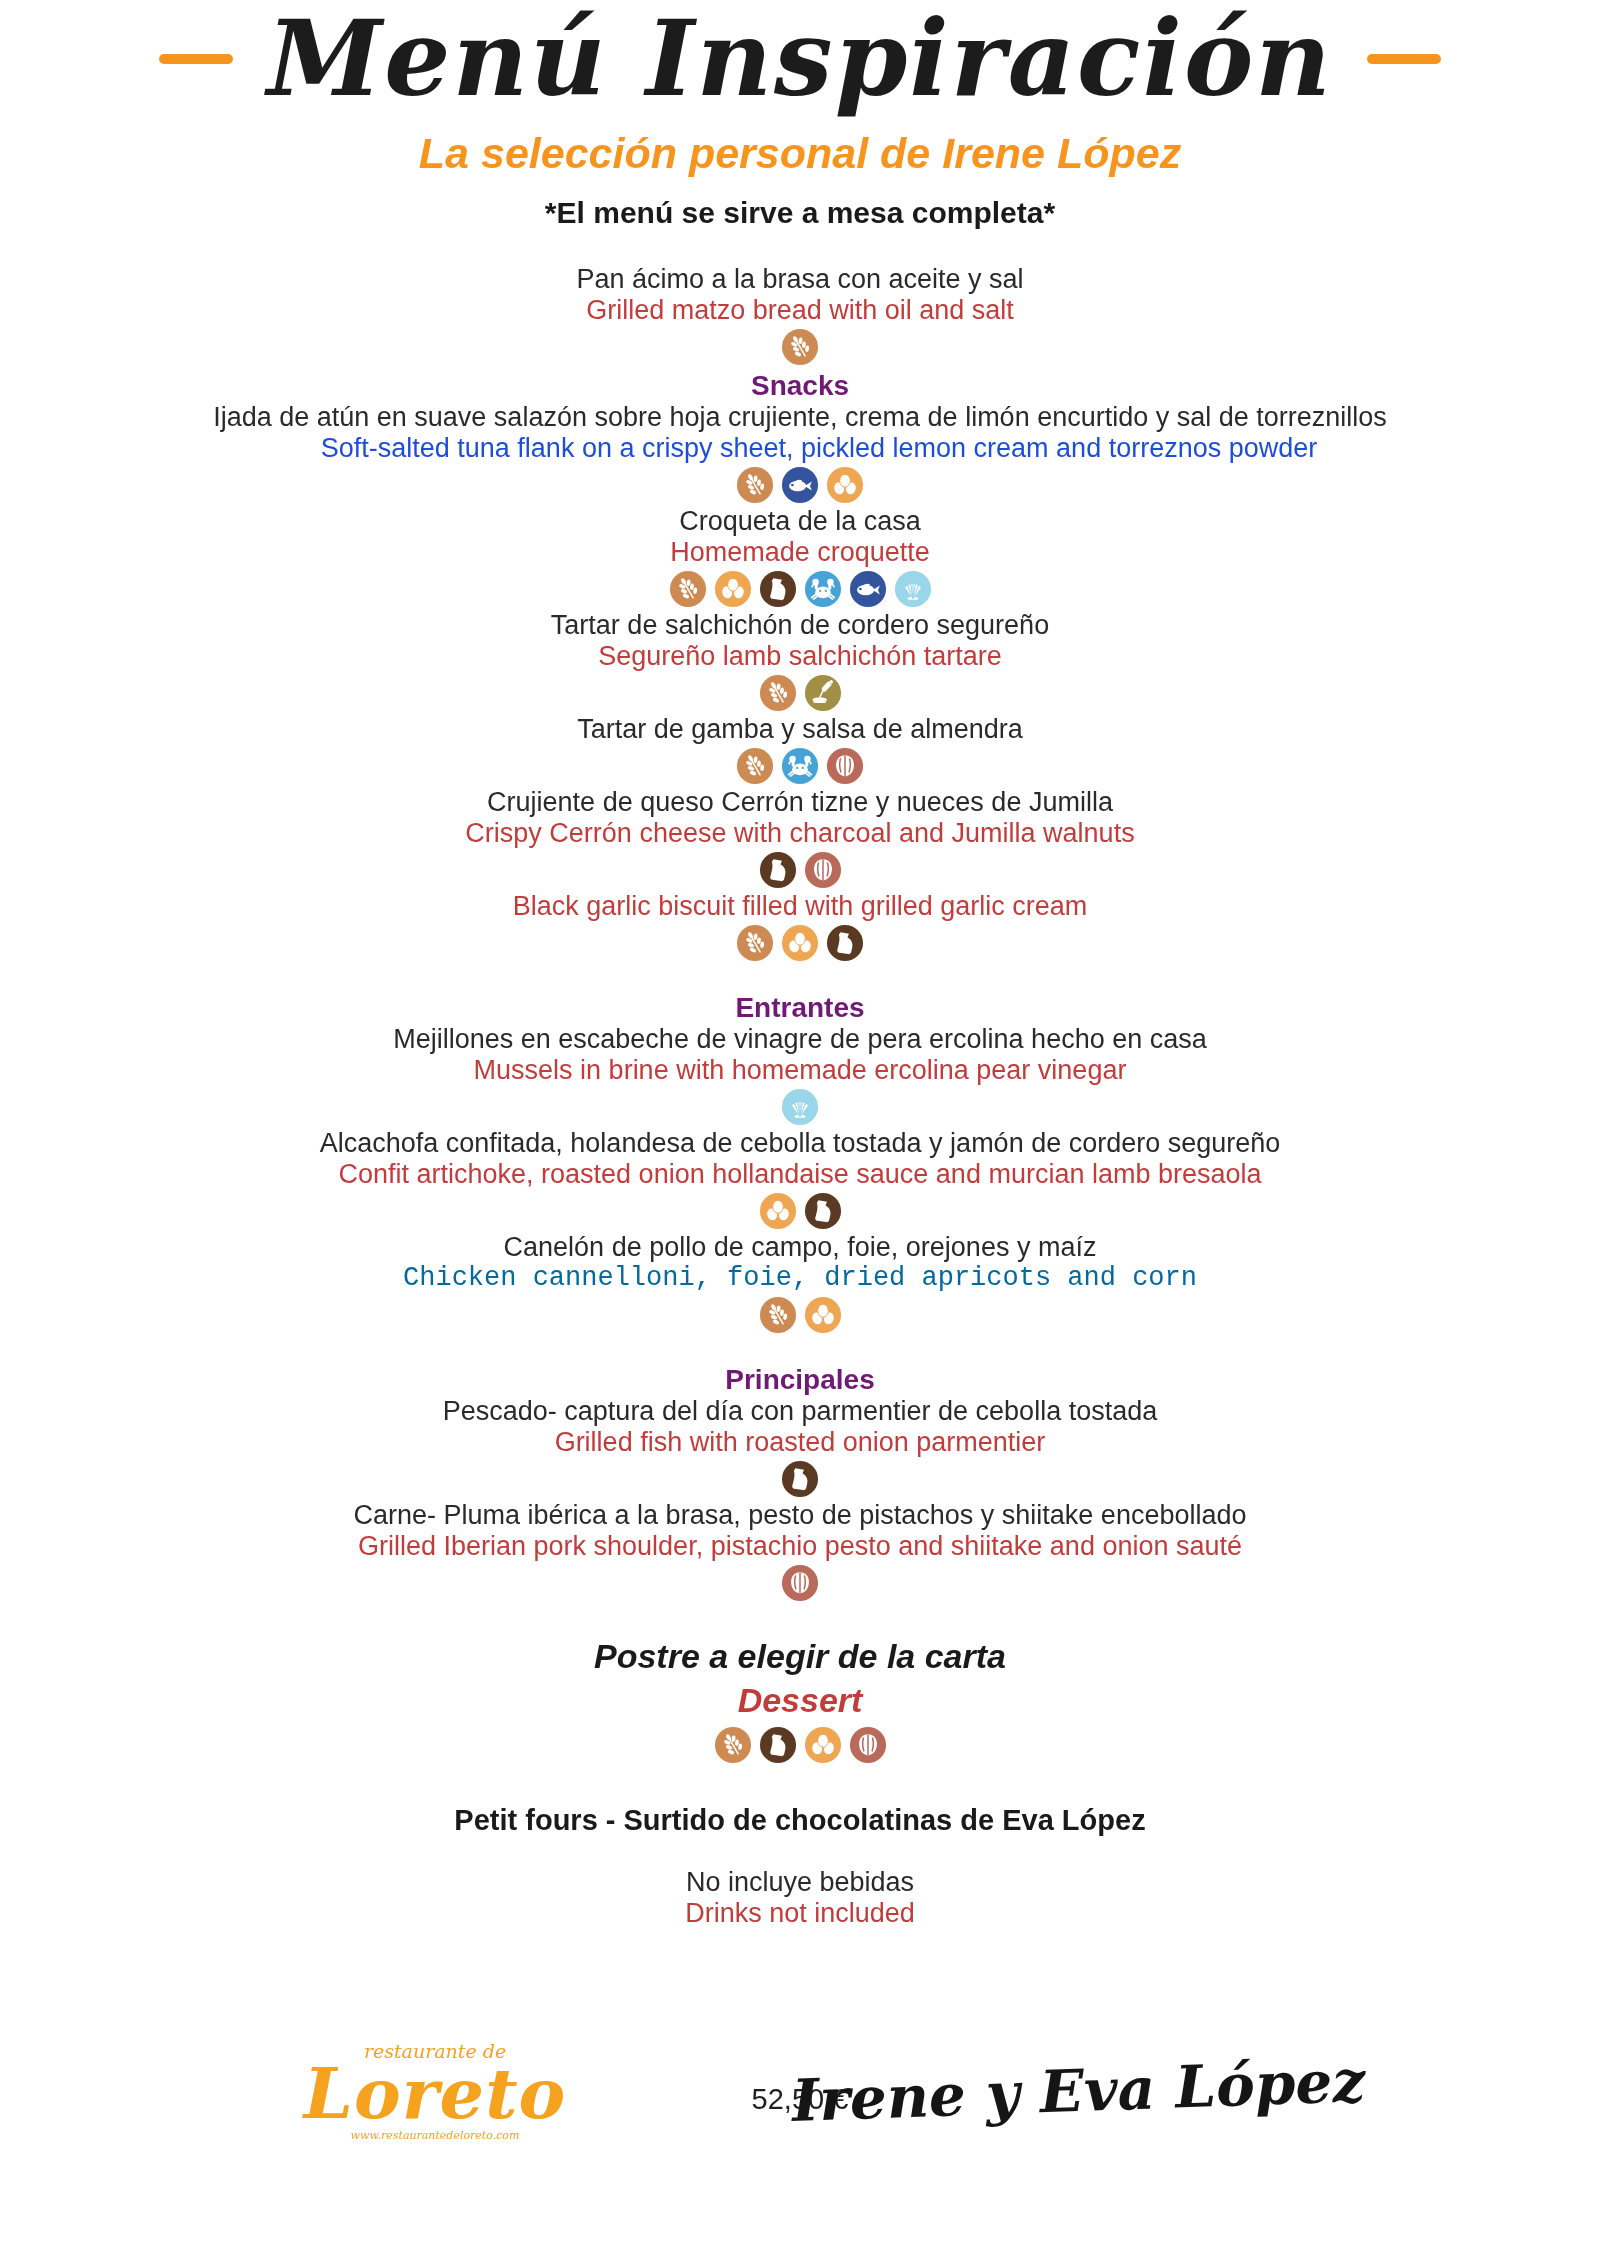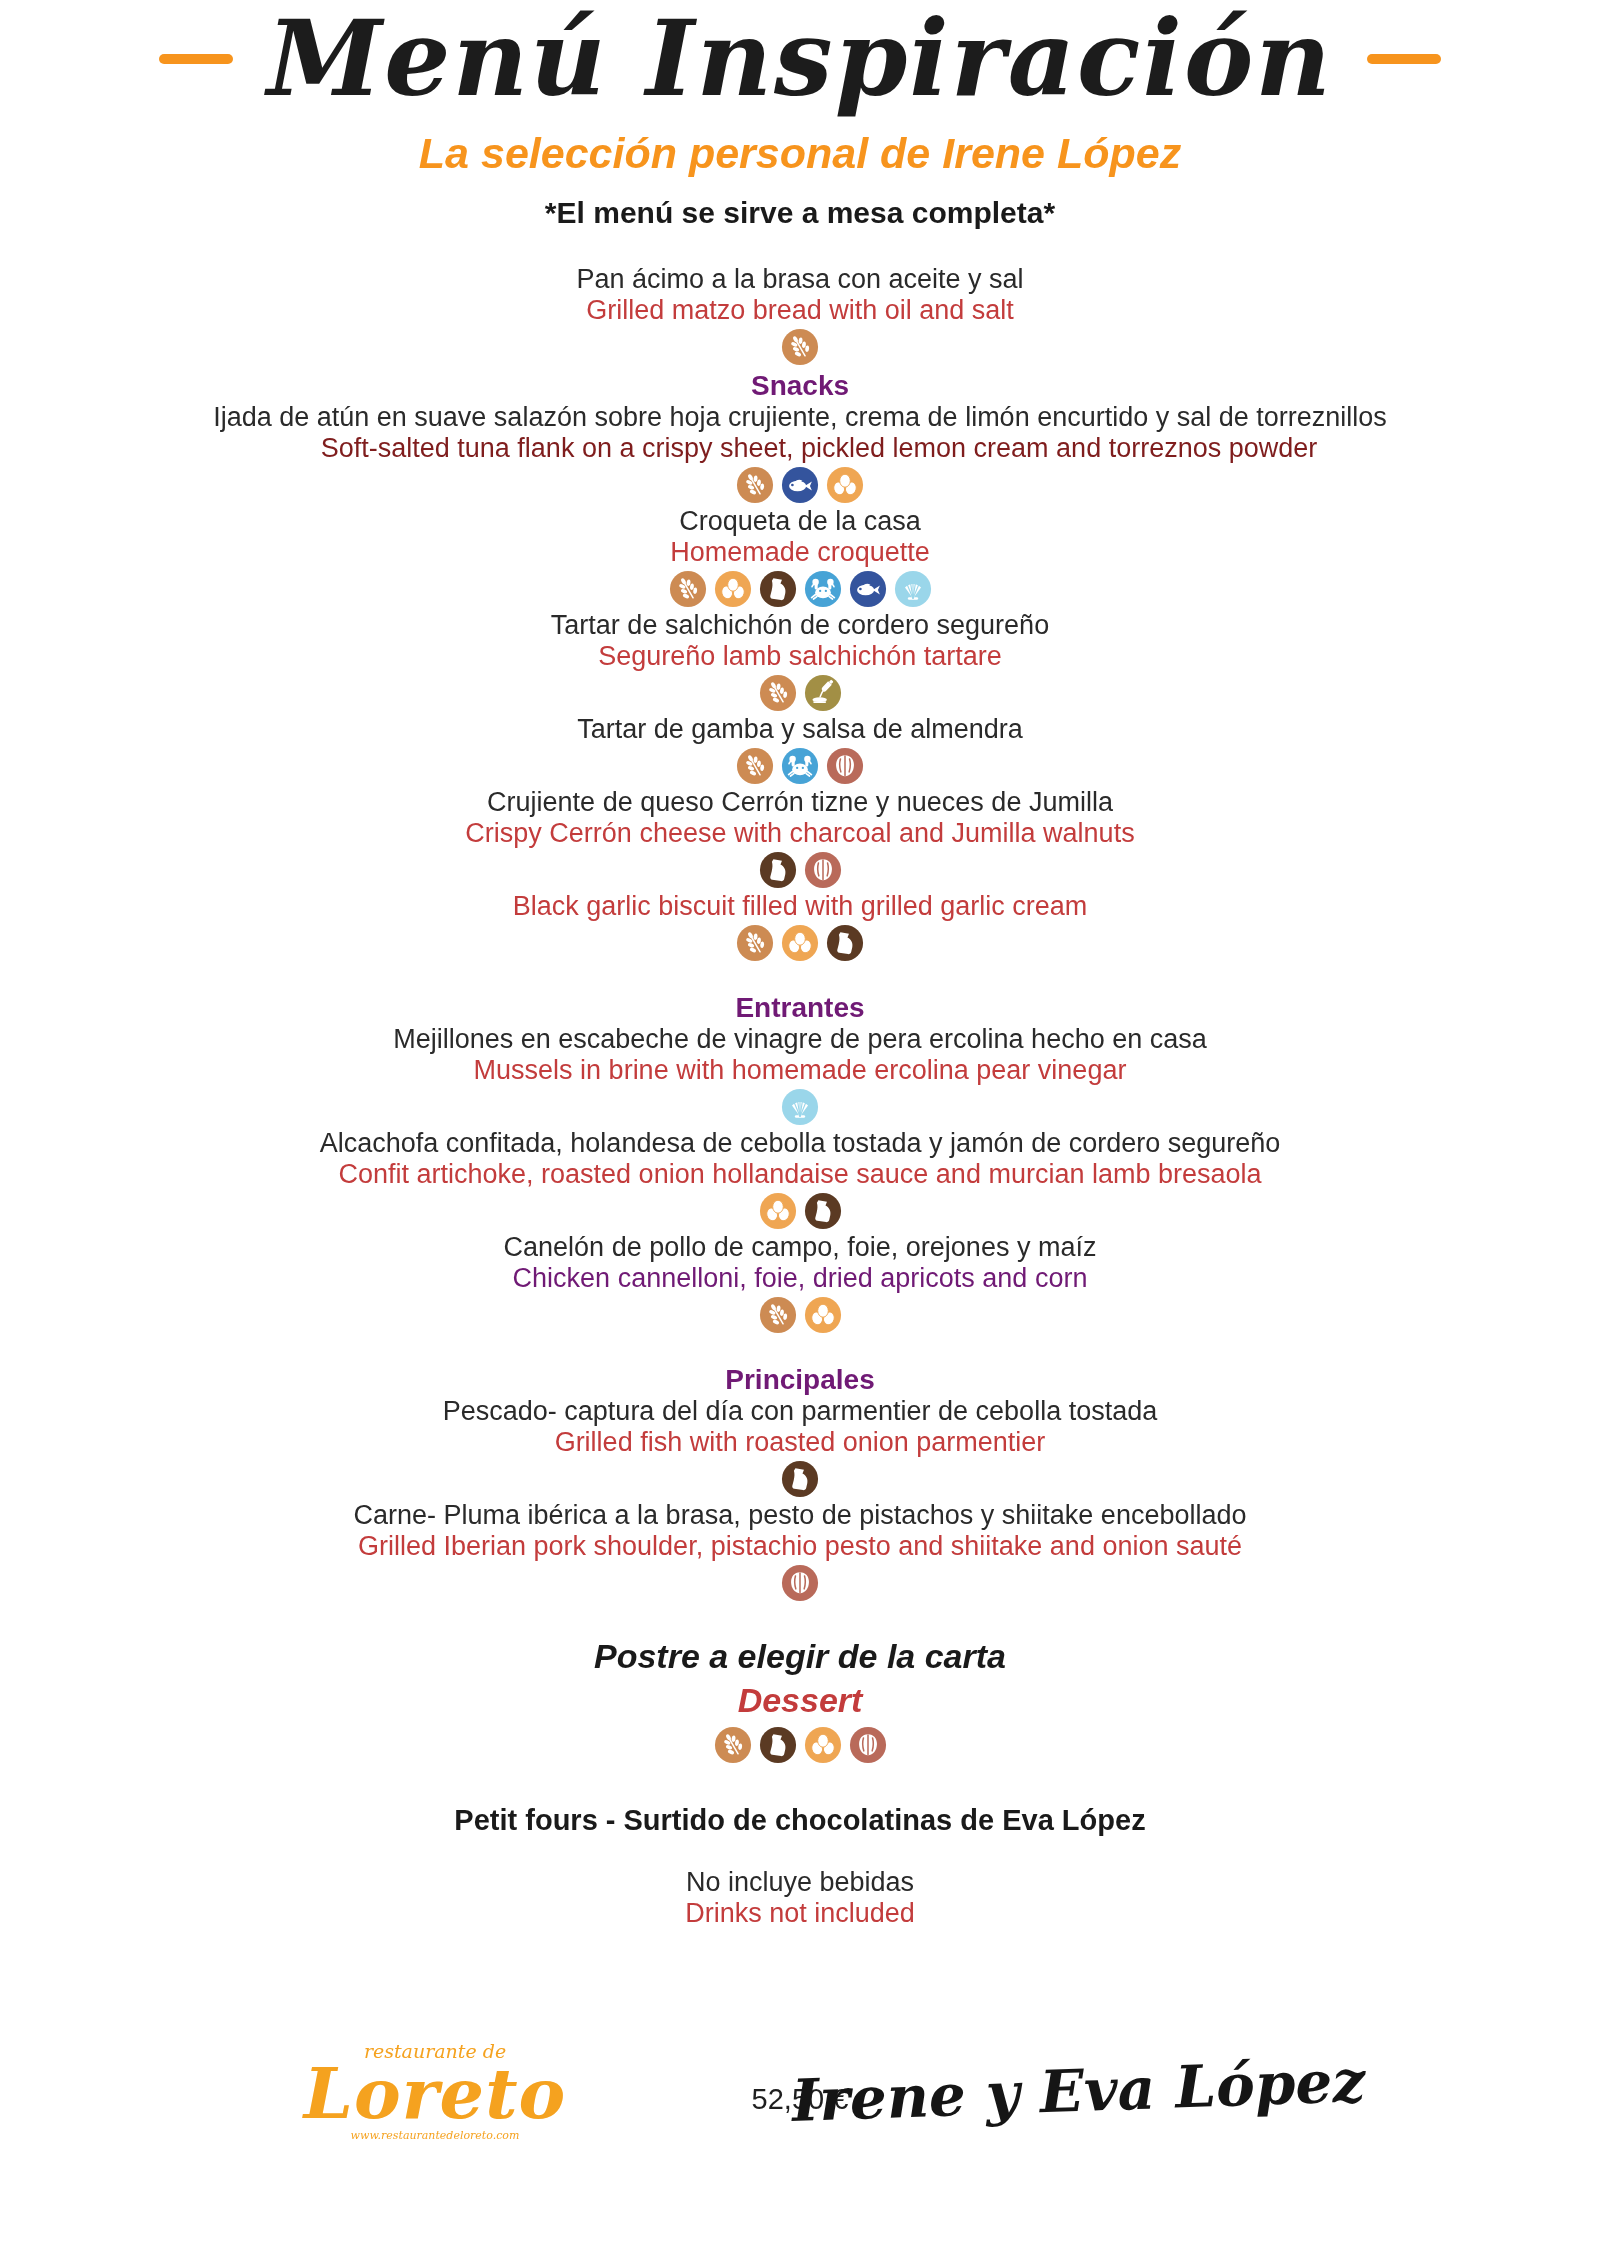--- a/index.html
+++ b/index.html
@@ -86,21 +86,21 @@
     </g>
             </svg>
           </span>
         </div>
     </div>
 
     <div class="section-hdr hdr-snacks">Snacks</div>
 
     <div class="item">
       <div class="dish-es">Ijada de atún en suave salazón sobre hoja crujiente, crema de limón encurtido y sal de torreznillos</div>
-      <div class="dish-en red" style="color: #7f1d1d; padding-left: 38px;">Soft-salted tuna flank on a crispy sheet, pickled lemon cream and torreznos powder</div>
+      <div class="dish-en red" style="color: #1d4ed8; padding-left: 38px;">Soft-salted tuna flank on a crispy sheet, pickled lemon cream and torreznos powder</div>
       <div class="allergens">
           <span class="al-icon">
             <svg viewBox="0 0 40 40">
               <circle cx="20" cy="20" r="19" fill="#CD8B53"></circle>
     <g transform="rotate(-30 20 20)" fill="#fff">
       <rect x="19.2" y="9.5" width="1.6" height="22" rx="0.8"></rect>
       <ellipse cx="20" cy="10.5" rx="2" ry="3.4"></ellipse>
       <ellipse cx="16.2" cy="14.6" rx="2" ry="3.4" transform="rotate(-36 16.2 14.6)"></ellipse>
       <ellipse cx="23.8" cy="14.6" rx="2" ry="3.4" transform="rotate(36 23.8 14.6)"></ellipse>
       <ellipse cx="15.2" cy="20" rx="2" ry="3.4" transform="rotate(-36 15.2 20)"></ellipse>
@@ -439,21 +439,21 @@
                C26.1 30.9 24.7 31.9 23.2 31.7 L14.0 30.3 C12.5 30.1 11.5 28.6 11.9 27.1
                L13.4 21.2 C14.3 17.6 14.5 14.6 13.6 11.4 Z"></path>
     </g>
             </svg>
           </span>
         </div>
     </div>
 
     <div class="item">
       <div class="dish-es">Canelón de pollo de campo, foie, orejones y maíz</div>
-      <div class="dish-en red" style="color: #701a75;">Chicken cannelloni, foie, dried apricots and corn</div>
+      <div class="dish-en red" style="color: #0369a1; font-family: Liberation Mono, monospace;">Chicken cannelloni, foie, dried apricots and corn</div>
       <div class="allergens">
           <span class="al-icon">
             <svg viewBox="0 0 40 40">
               <circle cx="20" cy="20" r="19" fill="#CD8B53"></circle>
     <g transform="rotate(-30 20 20)" fill="#fff">
       <rect x="19.2" y="9.5" width="1.6" height="22" rx="0.8"></rect>
       <ellipse cx="20" cy="10.5" rx="2" ry="3.4"></ellipse>
       <ellipse cx="16.2" cy="14.6" rx="2" ry="3.4" transform="rotate(-36 16.2 14.6)"></ellipse>
       <ellipse cx="23.8" cy="14.6" rx="2" ry="3.4" transform="rotate(36 23.8 14.6)"></ellipse>
       <ellipse cx="15.2" cy="20" rx="2" ry="3.4" transform="rotate(-36 15.2 20)"></ellipse>

